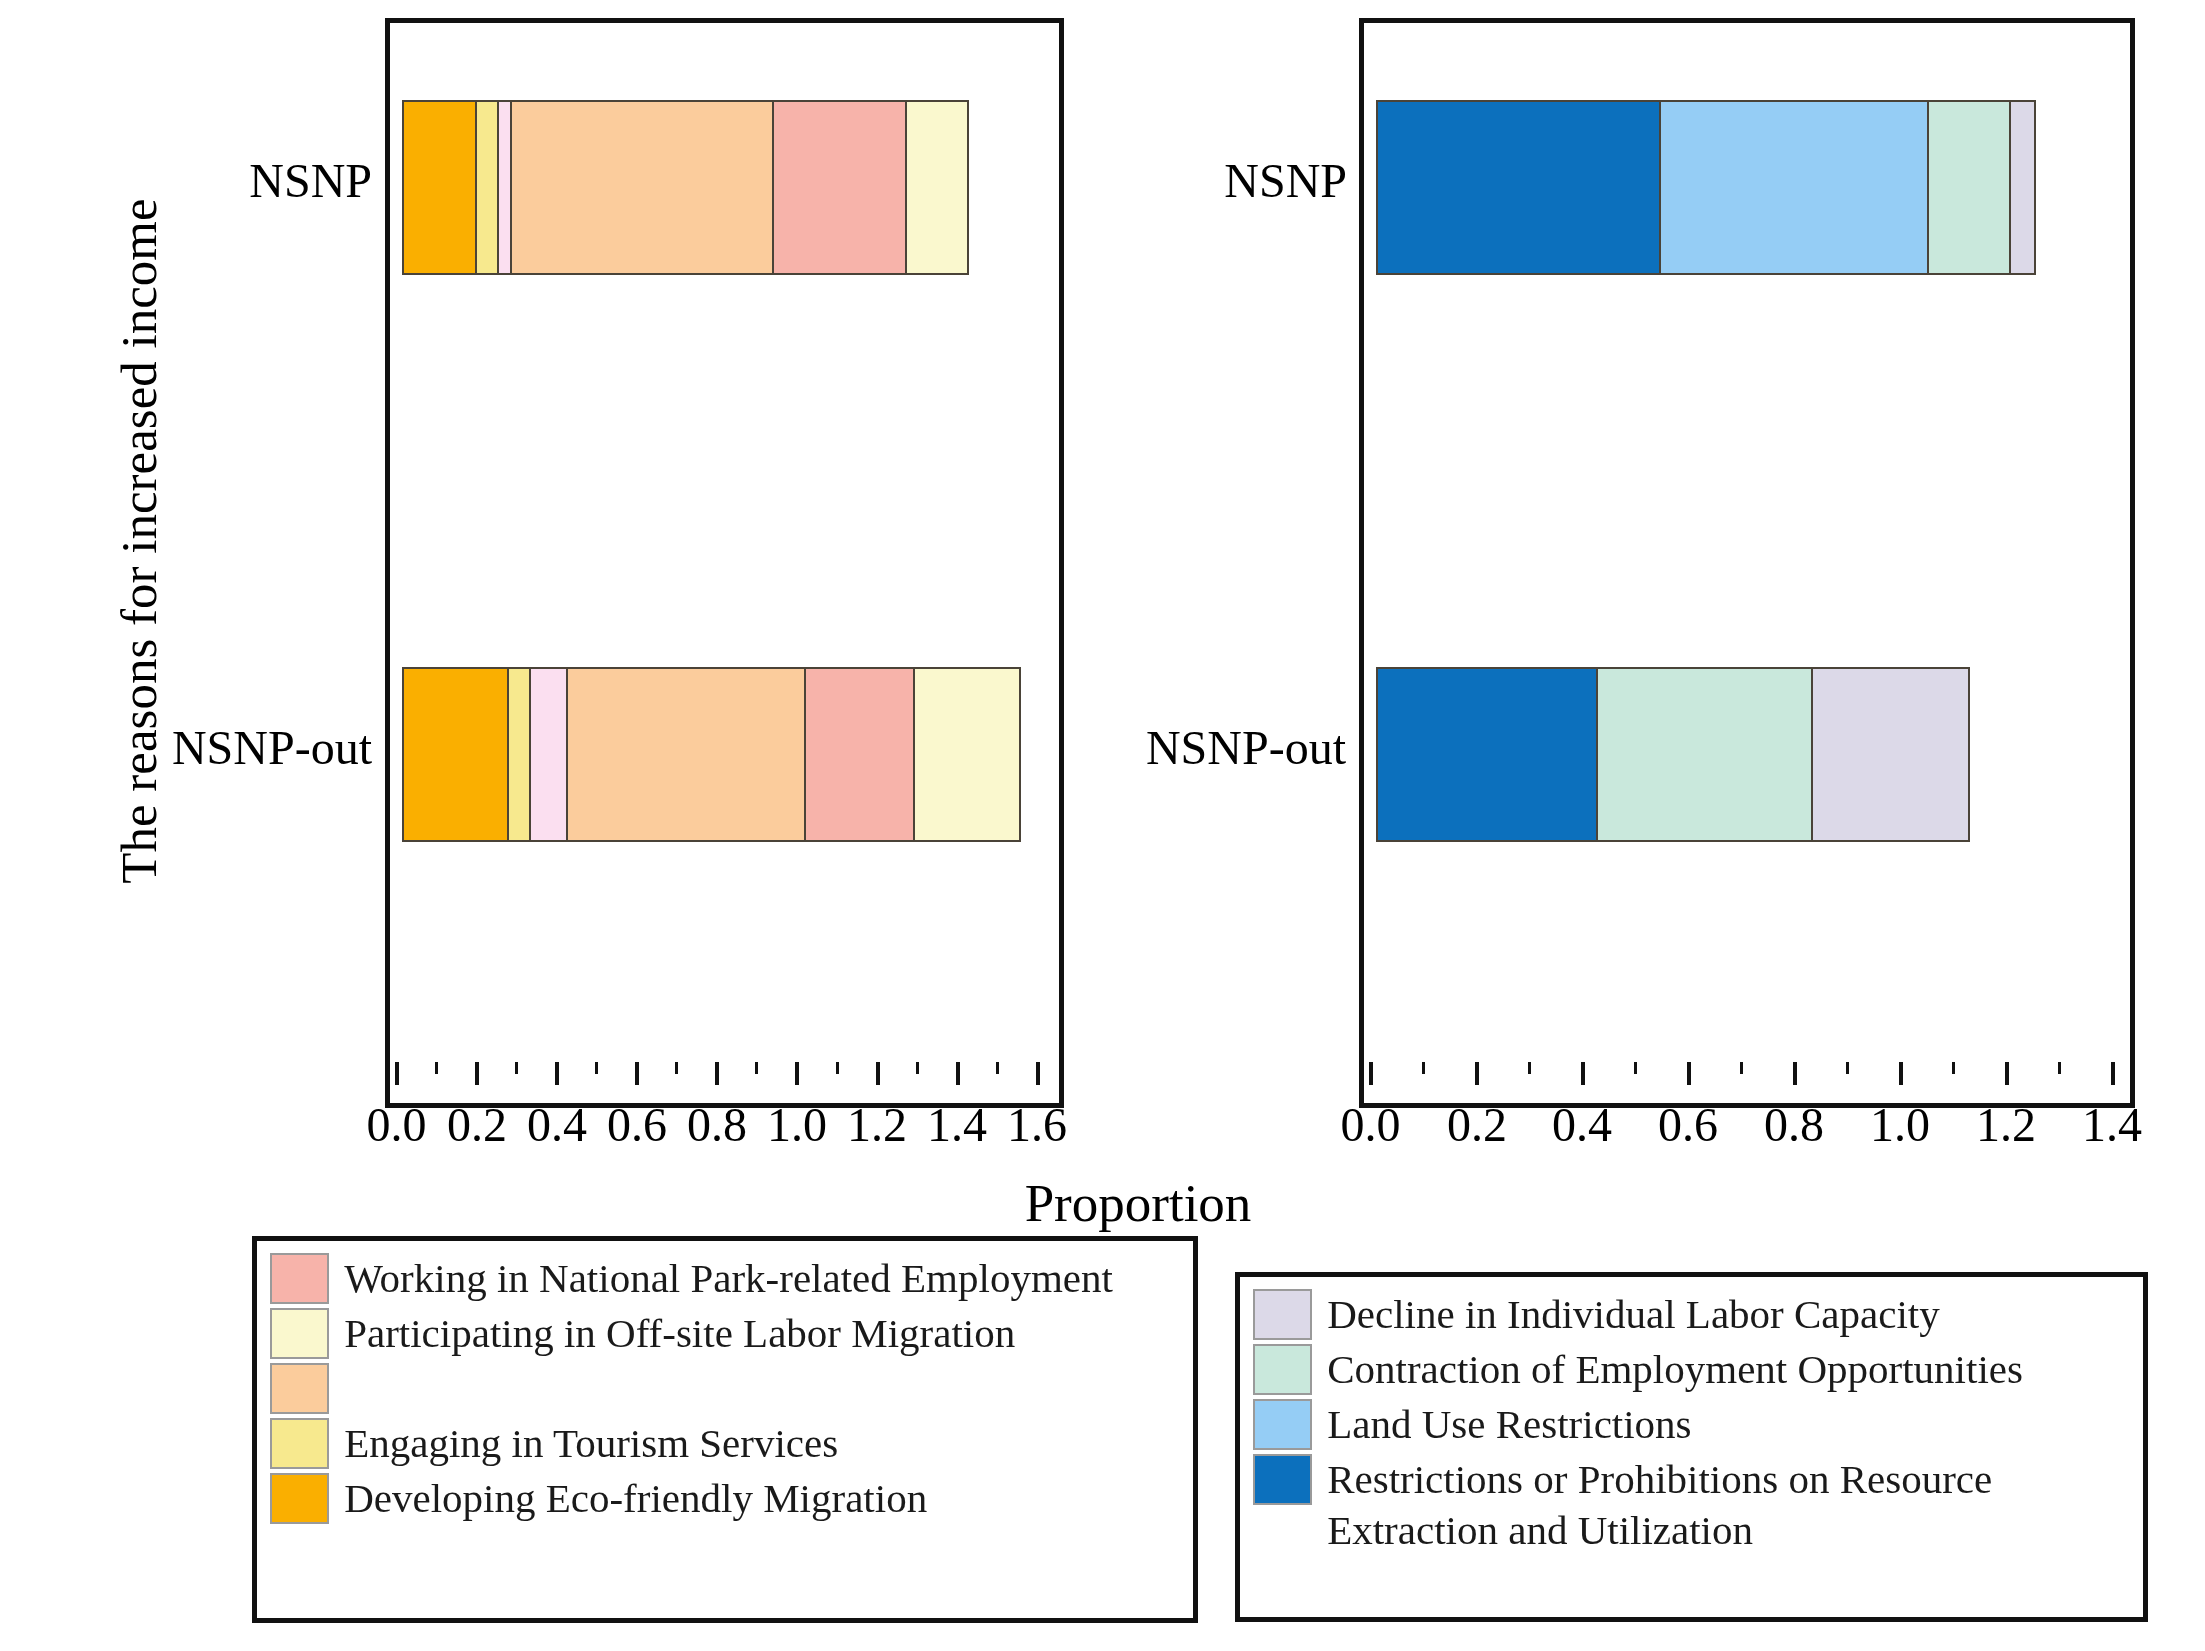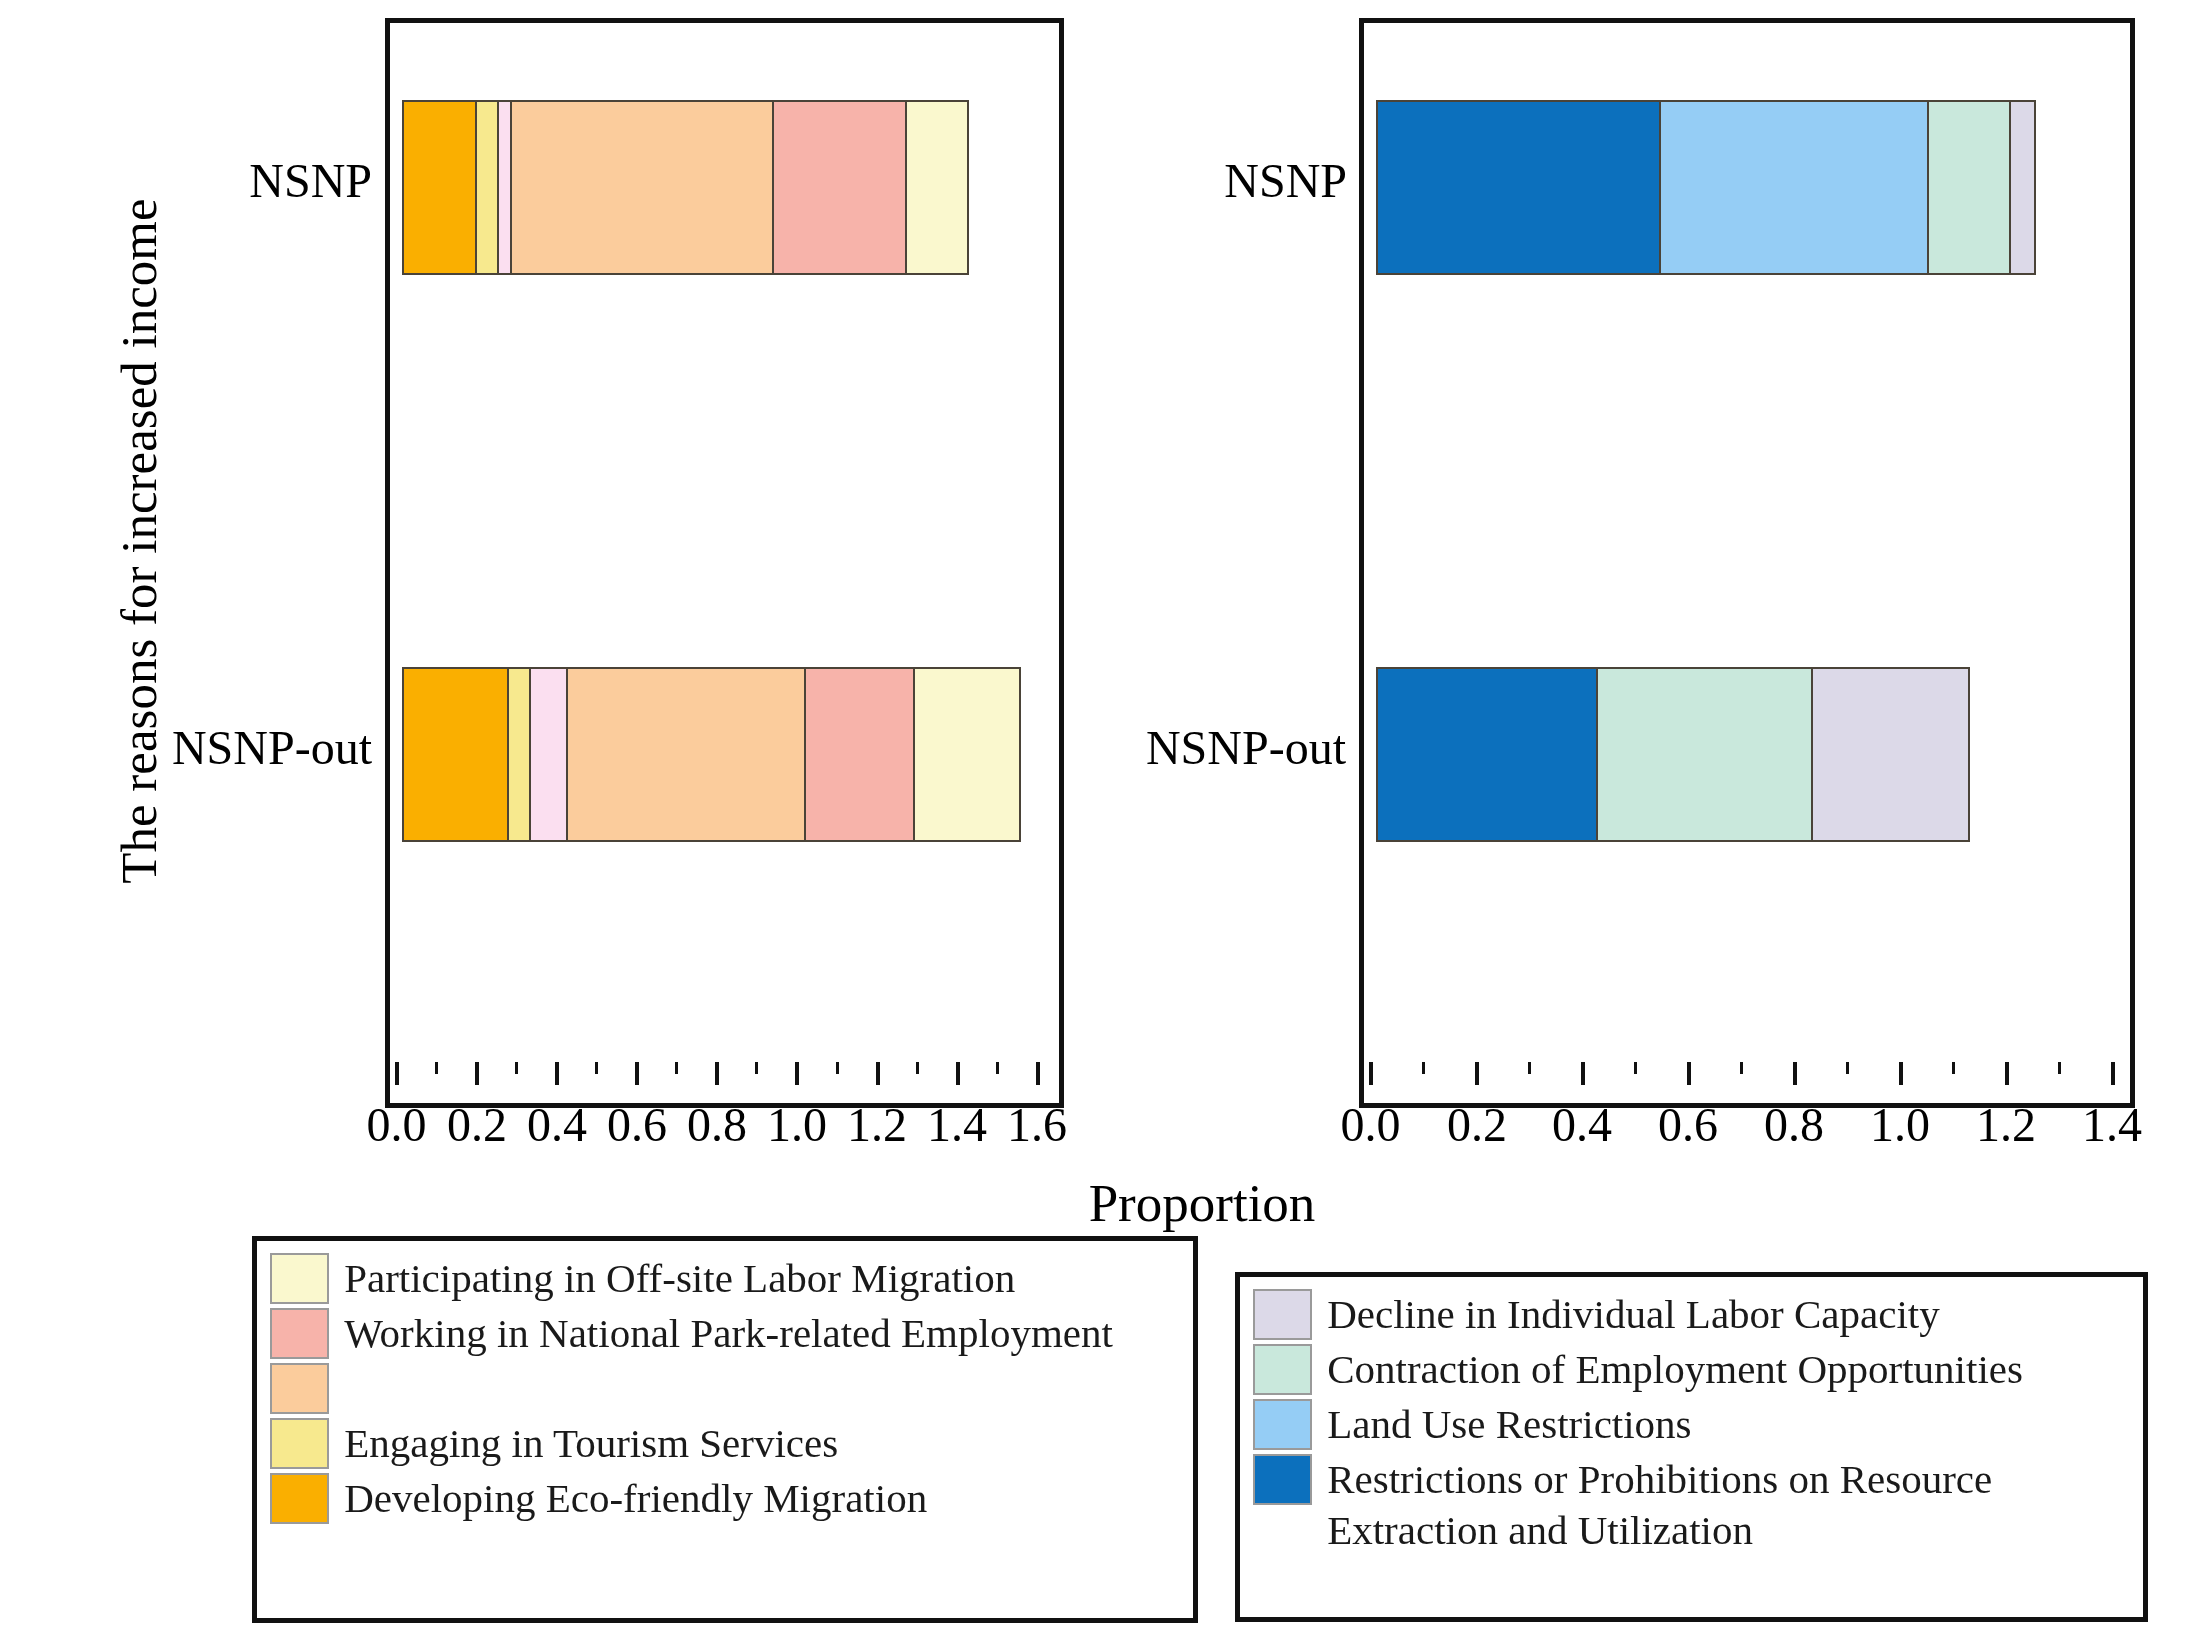--- a/index.html
+++ b/index.html
@@ -223,30 +223,30 @@
     <div class="tick-major" style="left: 540px; bottom: 30px; top: 0px;"></div>
     <div class="tick-label" style="left: 541px; top: 35px;">1.0</div>
     <div class="tick-minor" style="left: 593px; top: 0px;"></div>
     <div class="tick-major" style="left: 646px; bottom: 30px; top: 0px;"></div>
     <div class="tick-label" style="left: 647px; top: 35px;">1.2</div>
     <div class="tick-minor" style="left: 699px; top: 0px;"></div>
     <div class="tick-major" style="left: 752px; bottom: 30px; top: 0px;"></div>
     <div class="tick-label" style="left: 753px; top: 35px;">1.4</div>
   </div>
 
-<div class="x-axis-caption" style="left:1202px; top:1173px;">Proportion</div>
+<div class="x-axis-caption" style="left:1138px; top:1173px;">Proportion</div>
 
 <div class="legend-box" id="legend-left">
+  <div class="legend-row">
+    <span class="swatch" style="background: rgb(247, 179, 170);"></span>
+    <span class="legend-text">Working in National Park-related Employment</span>
+  </div>
   <div class="legend-row">
     <span class="swatch" style="background: rgb(250, 248, 206);"></span>
     <span class="legend-text">Participating in Off-site Labor Migration</span>
-  </div>
-  <div class="legend-row">
-    <span class="swatch" style="background: rgb(247, 179, 170);"></span>
-    <span class="legend-text">Working in National Park-related Employment</span>
   </div>
   <div class="legend-row">
     <span class="swatch" style="background: rgb(251, 204, 156);"></span>
   </div>
   <div class="legend-row">
     <span class="swatch" style="background: rgb(247, 233, 142);"></span>
     <span class="legend-text">Engaging in Tourism Services</span>
   </div>
   <div class="legend-row">
     <span class="swatch" style="background: rgb(250, 175, 0);"></span>

